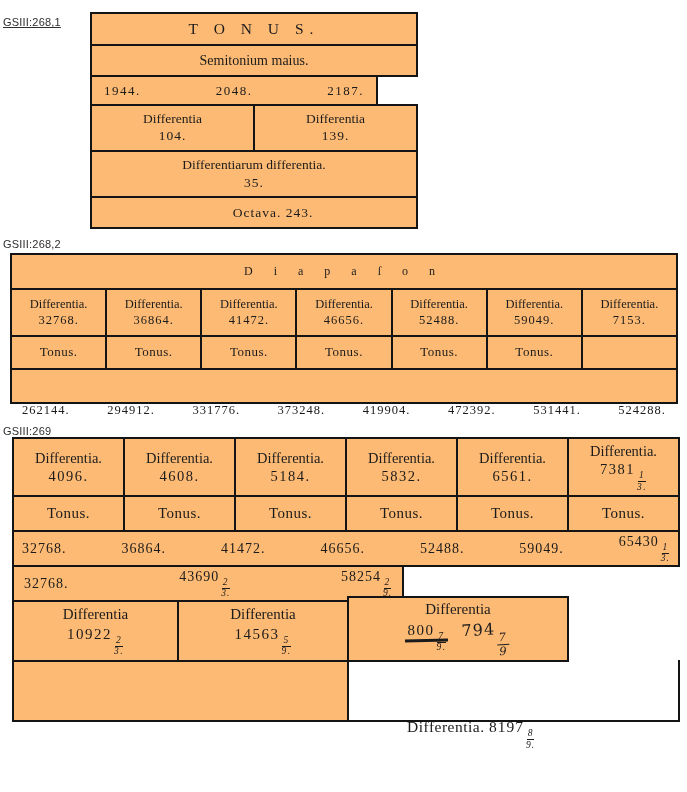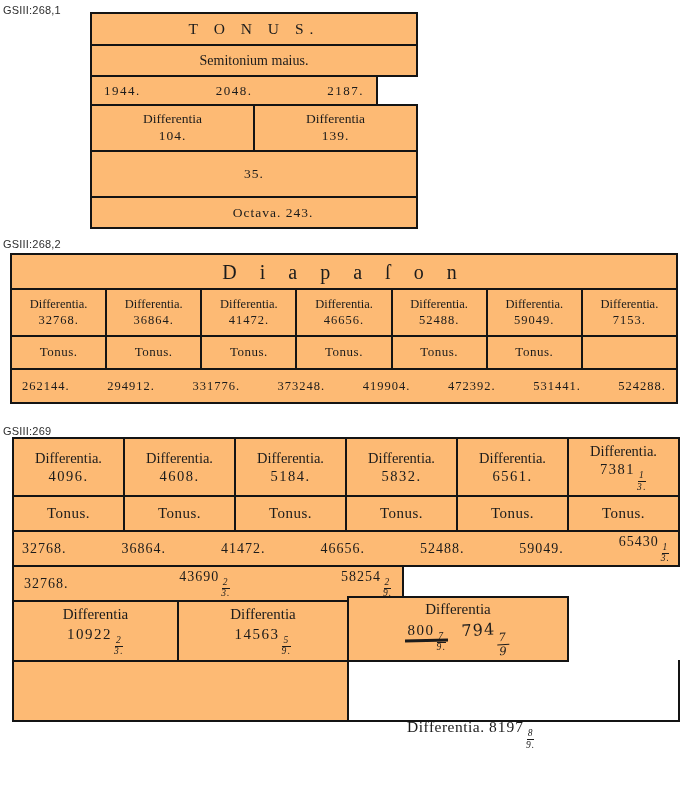--- a/index.html
+++ b/index.html
@@ -39,37 +39,37 @@
   .hfr{display:inline-flex;flex-direction:column;align-items:center;line-height:1.05;
       font-size:11.5px;vertical-align:-7px;margin-left:1px;}
   .hfr .fn{border-bottom:1.5px solid #1b1b1b;padding:0 2px 1px 2px;}
 
   
   .f1-title{font-size:15.5px;letter-spacing:6px;}
   .f1-head{font-size:14px;}
   .f1-num{font-size:13px;letter-spacing:1.5px;}
   .f1-diff{font-size:13.5px;}
   
-  .f2-title{font-size:20px;letter-spacing:9px;}
+  .f2-title{font-size:12px;letter-spacing:9px;}
   .f2-diff{font-size:12.5px;}
   .f2-num{font-size:12.5px;letter-spacing:1px;}
   .f2-tonus{font-size:13px;letter-spacing:0.5px;}
   
   .f3-diff{font-size:14.5px;}
   .f3-tonus{font-size:15px;letter-spacing:0.5px;}
   .f3-num{font-size:14px;letter-spacing:1px;}
   .f3-boxlbl{font-size:15px;}
   .f3-boxval{font-size:15px;letter-spacing:1.5px;}
   .f3-final{position:absolute;font-size:15.5px;letter-spacing:0.5px;}
   .f3-footer{font-size:15.5px;letter-spacing:0.5px;word-spacing:4px;}
 </style>
 </head>
 <body>
 
-<div class="figlabel" style="top:4px;">GSIII:268,1</div>
+<div class="figlabel" style="top:16px;text-decoration:underline;">GSIII:268,1</div>
 
 <div class="box" style="left:90px;top:12px;width:328px;height:34px;">
   <div class="ctr f1-title">T O N U S.</div>
 </div>
 <div class="box" style="left:90px;top:44px;width:328px;height:33px;">
   <div class="cells">
     <div class="cell f1-head">Semitonium  maius.</div>
   </div>
 </div>
 <div class="box" style="left:90px;top:75px;width:288px;height:31px;">
@@ -86,20 +86,21 @@
       <span class="ls1">104.</span>
     </div>
     <div class="cell f1-diff">
       <span>Differentia</span>
       <span class="ls1">139.</span>
     </div>
   </div>
 </div>
 <div class="box" style="left:90px;top:150px;width:328px;height:48px;">
   <div class="ctr f1-diff">
+    <span>Differentiarum  differentia.</span>
     <span class="ls1">35.</span>
   </div>
 </div>
 <div class="box" style="left:90px;top:196px;width:328px;height:33px;padding-left:38px;">
   <div class="ctr f1-diff ls1">Octava.  243.</div>
 </div>
 
 <div class="figlabel" style="top:238px;">GSIII:268,2</div>
 
 <div class="box" style="left:10px;top:253px;width:668px;height:37px;">
@@ -154,21 +155,21 @@
     <div class="cell f2-tonus">
         <span>Tonus.</span>
       </div>
     <div class="cell f2-tonus">
         <span>Tonus.</span>
       </div>
     <div class="cell f2-tonus"></div>
   </div>
 </div>
 <div class="box" style="left:10px;top:368px;width:668px;height:36px;">
-  <div class="numrow f2-num" style="padding:0 10px;">
+  <div class="numrow f2-num" style="padding:0 10px;margin-top:24px;">
     <span>262144.</span>
     <span>294912.</span>
     <span>331776.</span>
     <span>373248.</span>
     <span>419904.</span>
     <span>472392.</span>
     <span>531441.</span>
     <span>524288.</span>
   </div>
 </div>

